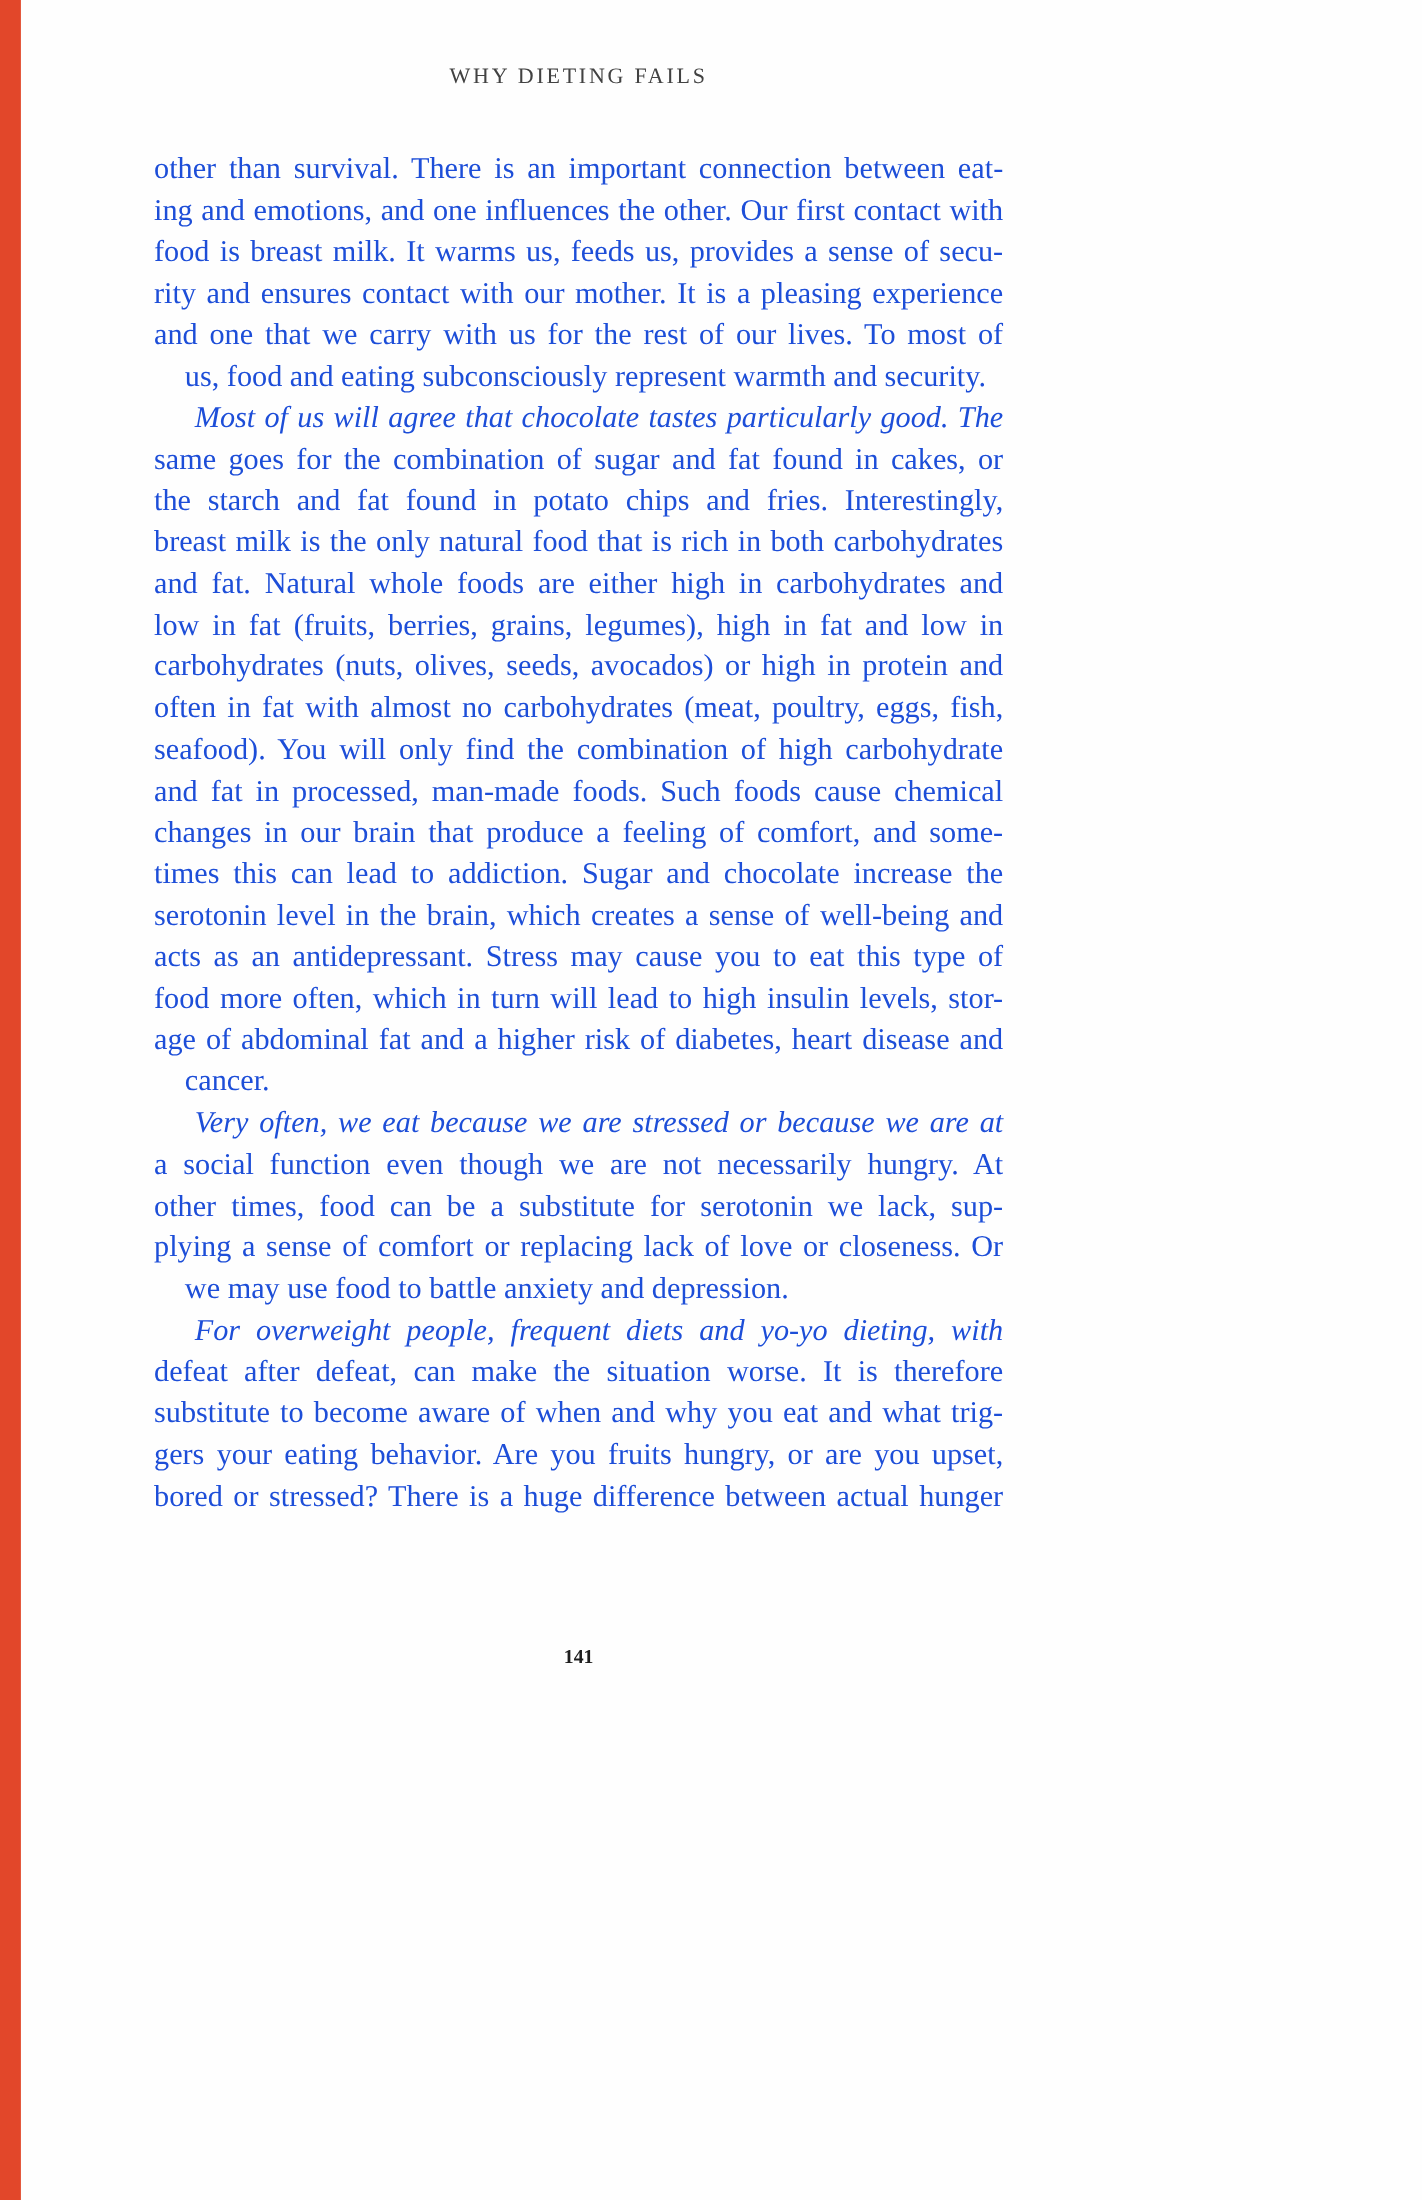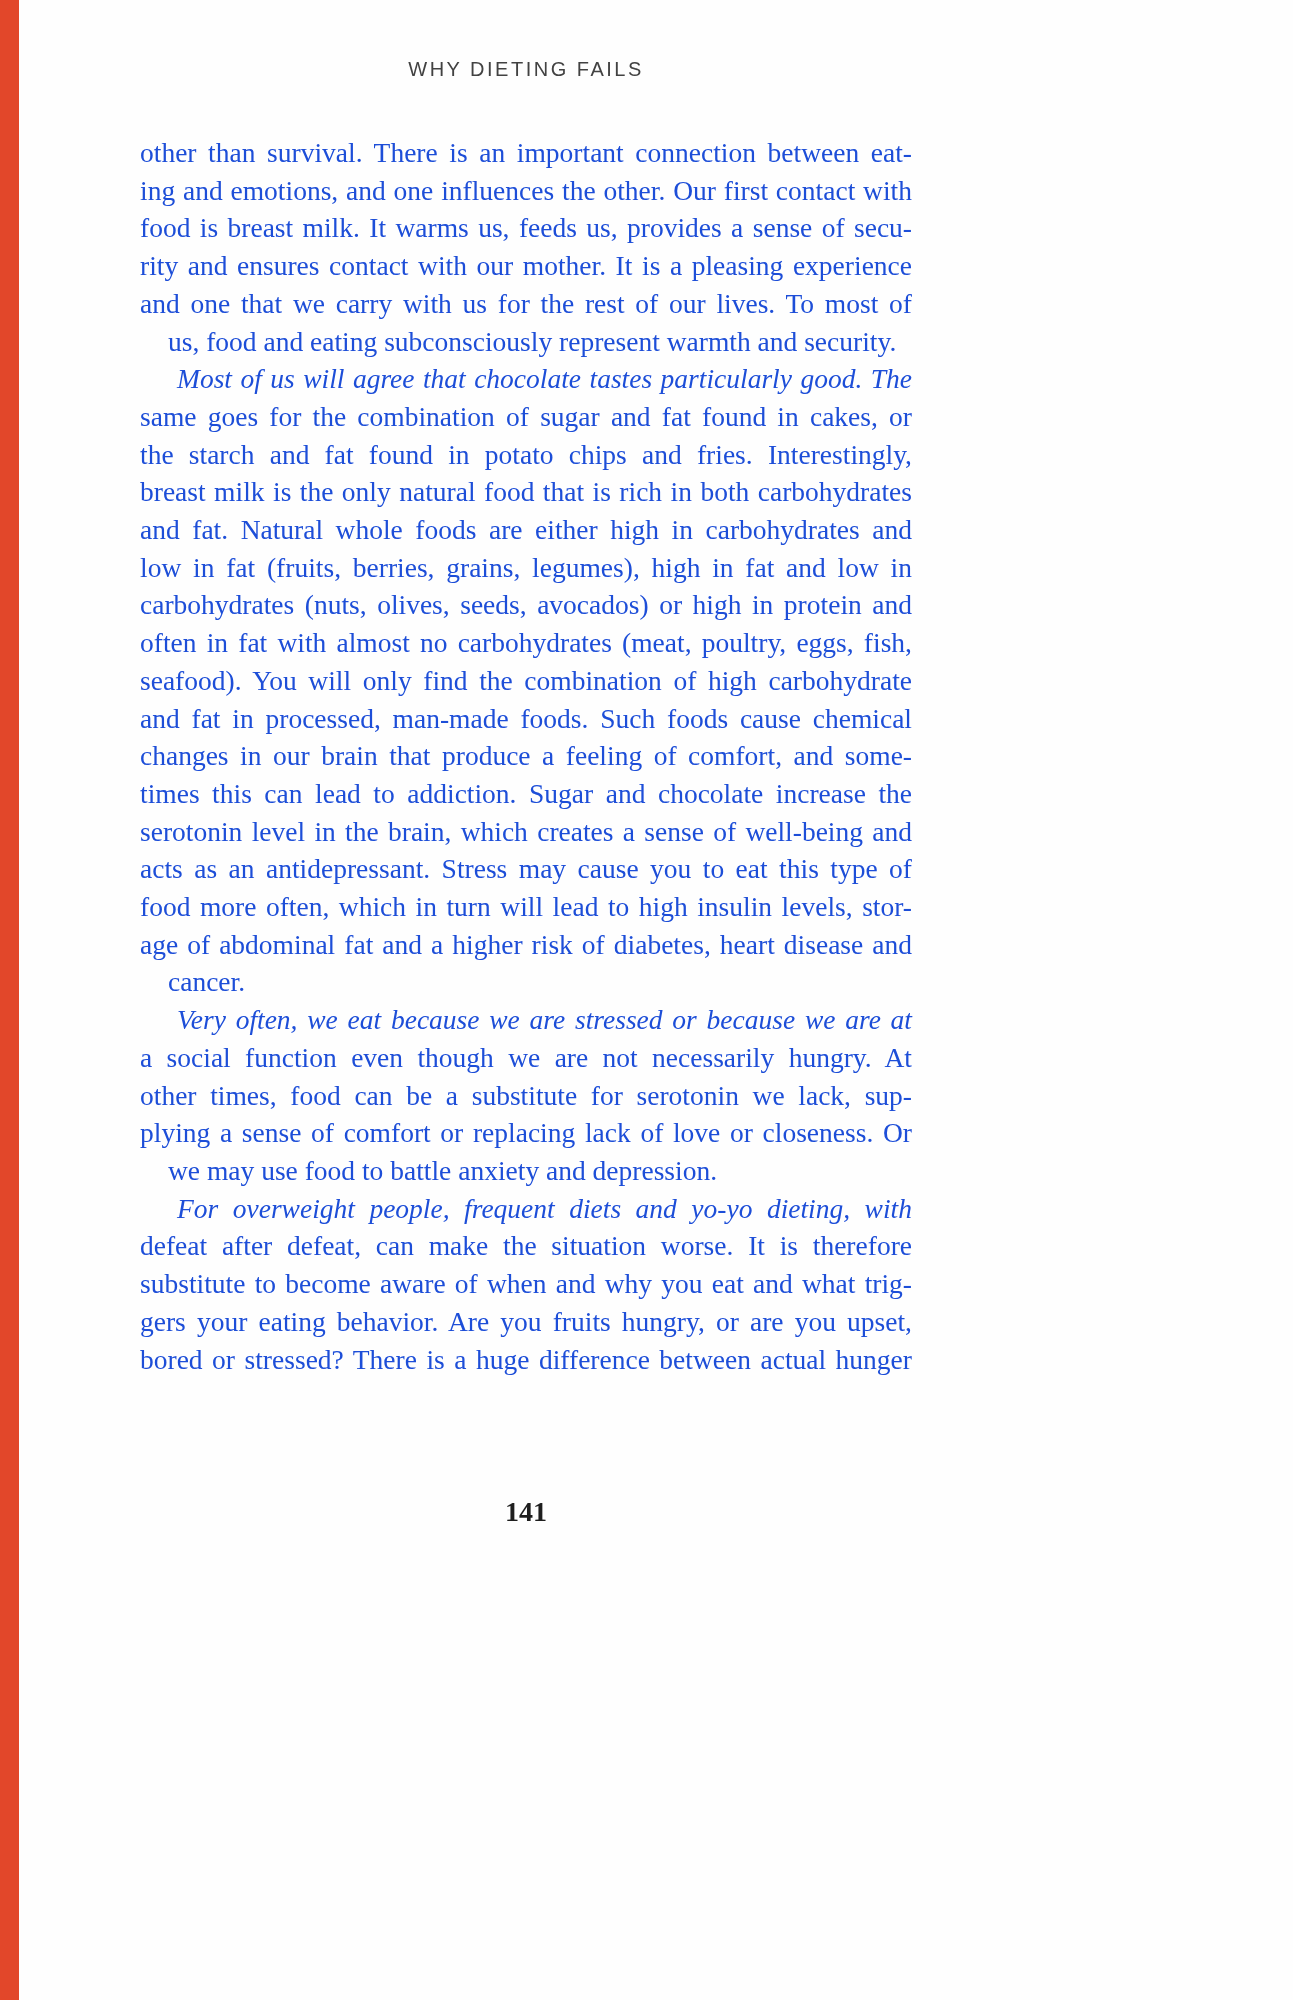--- a/index.html
+++ b/index.html
@@ -25,21 +25,21 @@
   }
   .running-header {
     position: absolute;
     top: 58px;
     left: 140px;
     width: 772px;
     text-align: center;
     font-size: 20px;
     letter-spacing: 2.5px;
     color: #424242;
-    font-family: Liberation Sans, sans-serif;
+    font-family: Liberation Serif, serif;
   }
   .body-text {
     position: absolute;
     top: 134px;
     left: 140px;
     width: 772px;
     font-size: 27.5px;
     line-height: 37.7px;
     color: #1e1e1e;
   }
@@ -57,21 +57,21 @@
     text-indent: 37px;
     font-style: italic;
   }
   .page-number {
     position: absolute;
     top: 1496px;
     left: 140px;
     width: 772px;
     text-align: center;
     font-weight: bold;
-    font-size: 28px;
+    font-size: 18px;
     color: #1e1e1e;
   }
 </style>
 </head>
 <body>
 
 <div class="page" style="background: rgb(254, 254, 254);">
   <div class="accent-stripe" style="background: rgb(226, 71, 42);"></div>
   <div class="running-header">WHY DIETING FAILS</div>
   <div class="body-text" style="color: #1d4ed8;">

